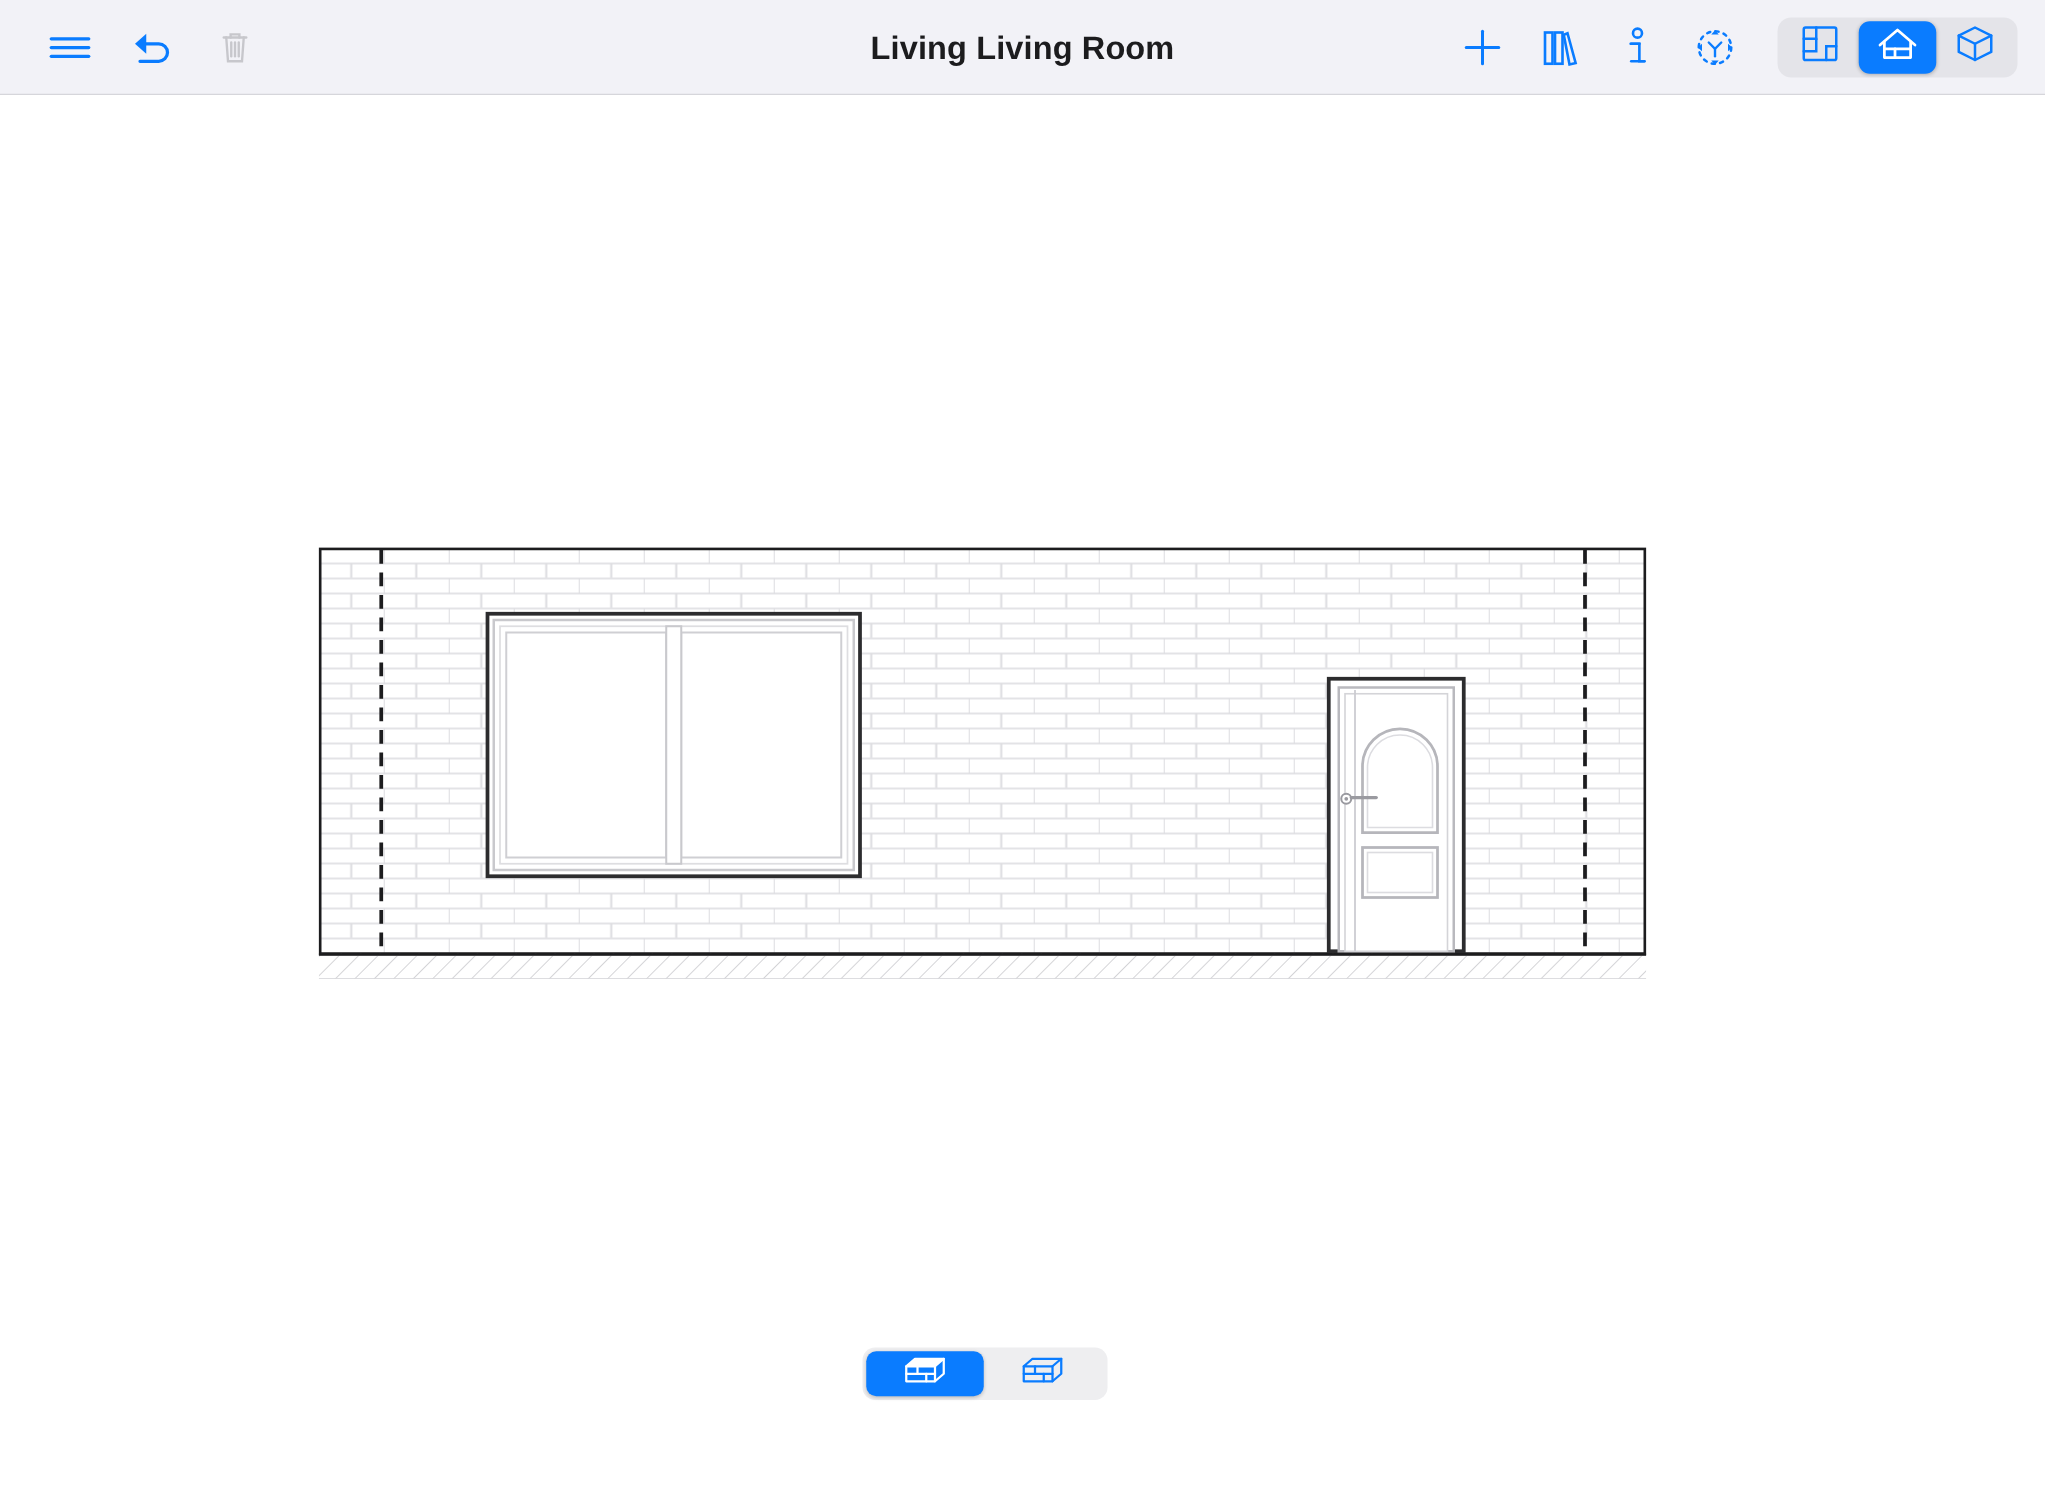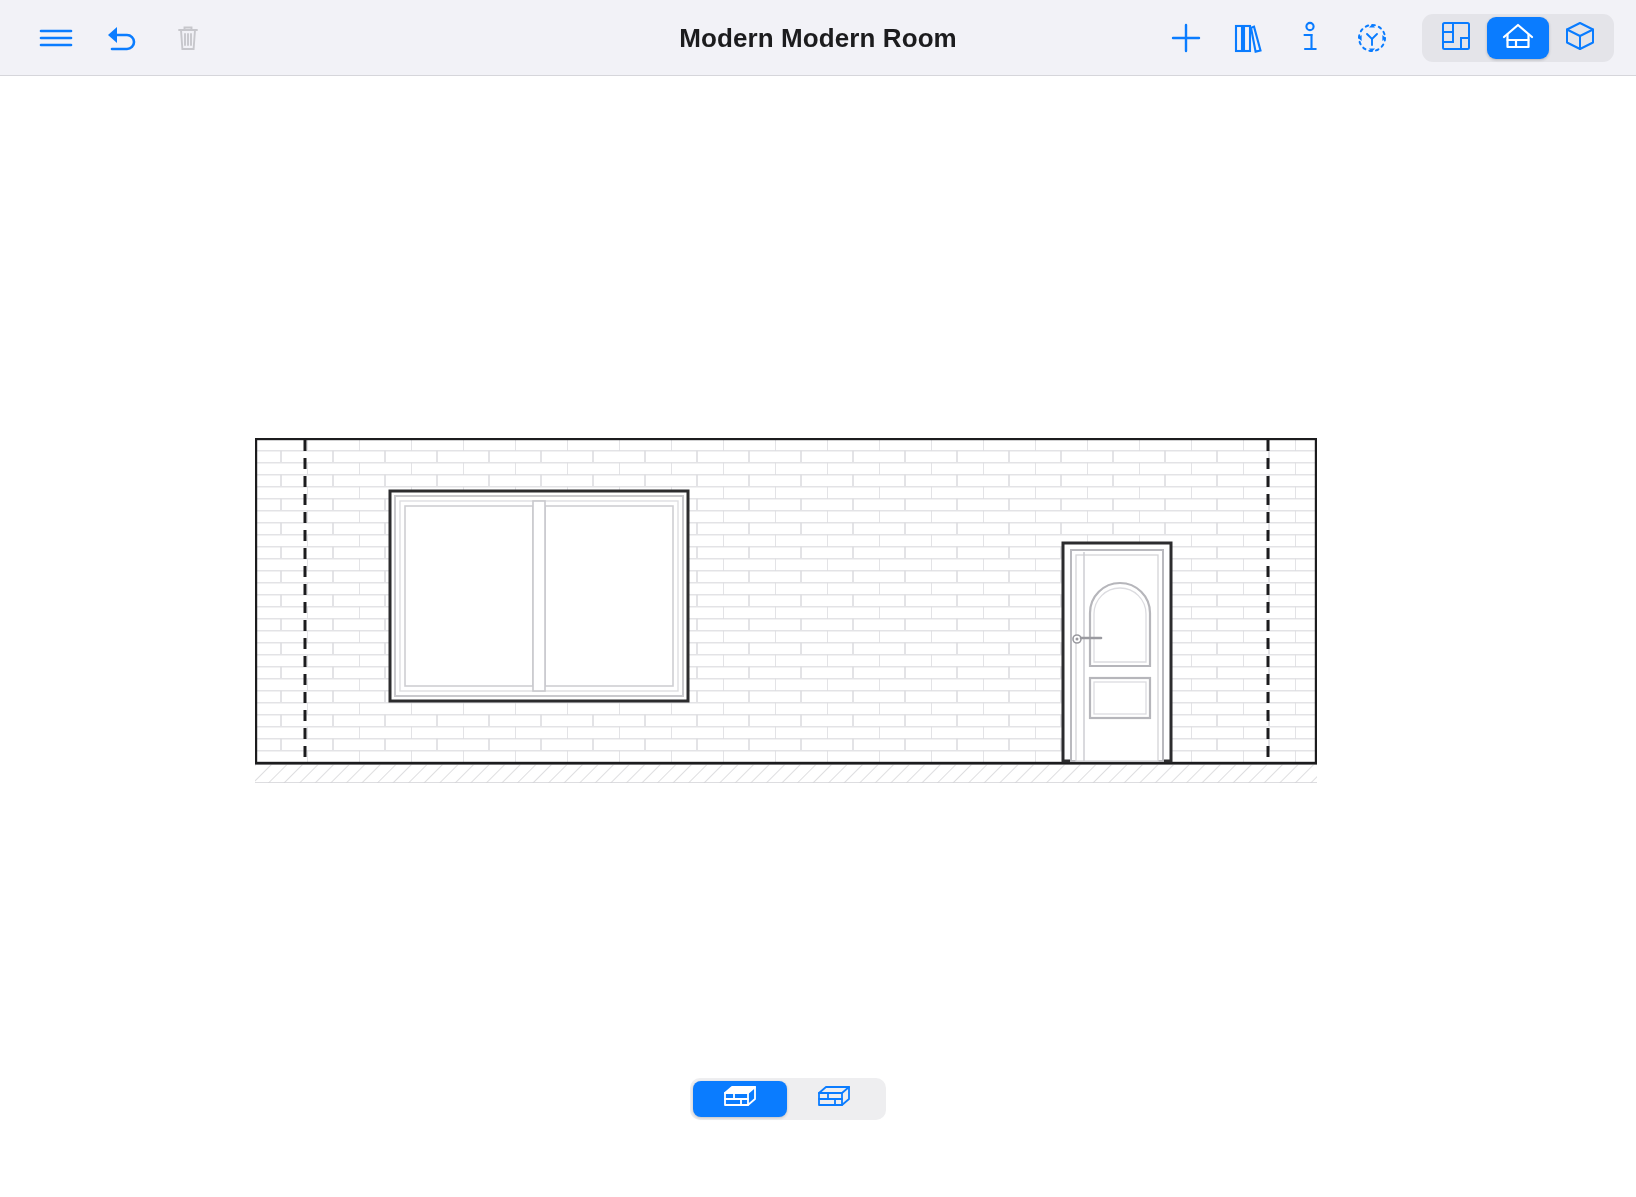--- a/index.html
+++ b/index.html
@@ -226,21 +226,21 @@
               <path d="M3 9.5 L16 16 L29 9.5"></path>
               <path d="M16 16 V29"></path>
             </g>
           </svg>
         </span>
       </div>
 
     </div>
   </div>
 
-  <div class="title">Modern Modern Room</div>
+  <div class="title">Living Living Room</div>
 </div>
 
 <div class="canvas">
 
   <div class="drawing">
     <svg width="1062" height="345" viewBox="0 0 1062 345">
       <defs>
 
         <pattern id="brick" width="52" height="24" patternUnits="userSpaceOnUse">
           <rect width="52" height="24" fill="#ffffff"></rect>

